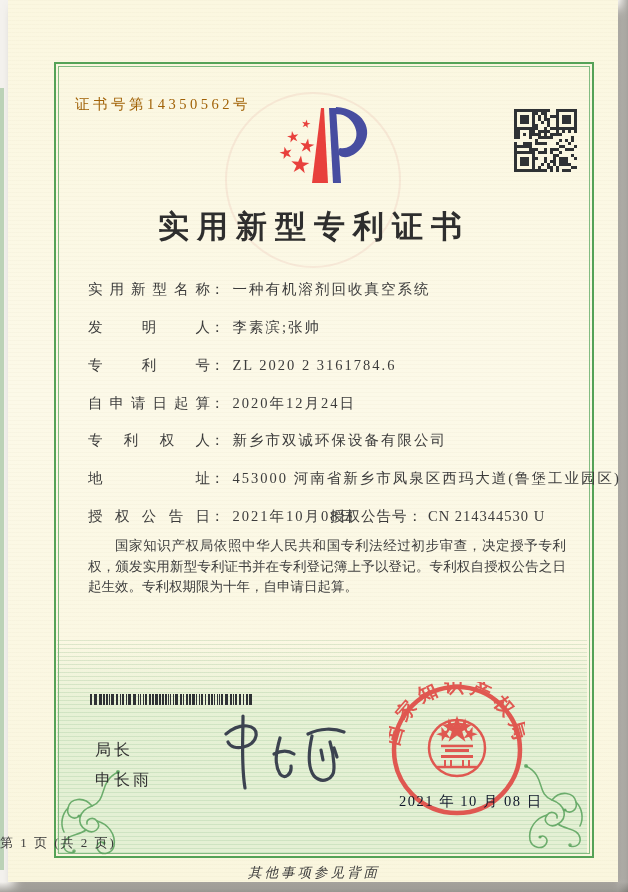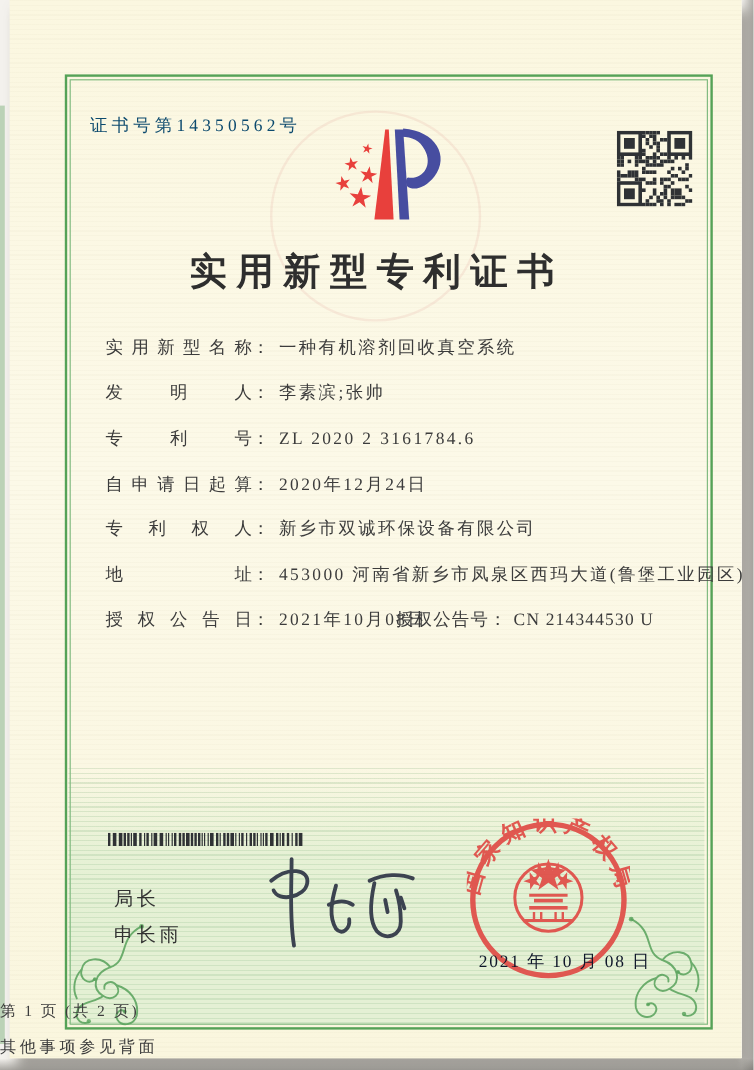--- a/index.html
+++ b/index.html
@@ -34,21 +34,21 @@
     content:"";position:absolute;inset:2px;border:1px solid #82bb81;
   }
   .guilloche-band{
     position:absolute;left:57px;top:640px;width:530px;height:213px;z-index:1;
     background:
       repeating-linear-gradient(180deg,rgba(122,176,122,.20) 0 1px,rgba(255,255,255,0) 1px 4px),
       linear-gradient(180deg,rgba(227,240,211,0) 0,rgba(227,240,211,.85) 70px,#e4f0d4 140px);
   }
   .cert-no{
     position:absolute;left:75px;top:95px;z-index:3;
-    font-size:14.5px;letter-spacing:3.5px;color:#0c4a6e;
+    font-size:14.5px;letter-spacing:3.5px;color:#a16207;
   }
   .logo{position:absolute;left:256px;top:96px;z-index:3;}
   .qr{position:absolute;left:514px;top:109px;z-index:3;}
   .title{
     position:absolute;left:0;top:206px;width:628px;text-align:center;z-index:3;
     font-size:31px;font-weight:700;letter-spacing:8px;color:#2e2e2e;
   }
   .row{
     position:absolute;left:88px;z-index:3;white-space:nowrap;
     font-size:14.5px;color:#3c3c3c;
@@ -75,22 +75,22 @@
   .seal{position:absolute;left:389px;top:682px;z-index:3;opacity:.9;}
   .seal-date{
     position:absolute;left:399px;top:792px;z-index:4;
     font-size:14.5px;letter-spacing:1.5px;color:#0f172a;
   }
   .footer-page{
     position:absolute;left:0;top:834px;width:628px;text-align:left;z-index:3;
     font-size:13px;letter-spacing:2px;color:#3c3c3c;
   }
   .back-note{
-    position:absolute;left:0;top:864px;width:628px;text-align:left;z-index:3;
-    font-size:13.5px;letter-spacing:3px;color:#3c3c3c;
+    position:absolute;left:0;top:864px;width:628px;text-align:center;z-index:3;
+    font-size:13.5px;letter-spacing:3px;color:#3c3c3c;font-style:italic;
   }
   .ornament{position:absolute;z-index:2;}
   .ornament.bl{left:56px;top:766px;}
   .ornament.br{left:508px;top:760px;transform:scaleX(-1);}
   .shadow-right{
     position:absolute;right:0;top:0;width:10px;height:892px;
     background:linear-gradient(90deg,rgba(90,88,82,0),rgba(90,88,82,.45));
   }
   .shadow-bottom{
     position:absolute;left:0;bottom:0;width:628px;height:10px;
@@ -294,20 +294,21 @@
   <span class="lbl">地址</span><span class="colon">：</span><span class="val">453000 河南省新乡市凤泉区西玛大道(鲁堡工业园区)</span>
 </div>
 <div class="row" style="top:507px">
   <span class="lbl">授权公告日</span><span class="colon">：</span><span class="val">2021年10月08日</span>
   <span class="pair2">
     <span class="lbl2">授权公告号</span><span class="colon">：</span><span class="val">CN 214344530 U</span>
   </span>
 </div>
 
 <div class="paras">
+  <p>国家知识产权局依照中华人民共和国专利法经过初步审查，决定授予专利权，颁发实用新型专利证书并在专利登记簿上予以登记。专利权自授权公告之日起生效。专利权期限为十年，自申请日起算。</p>
 </div>
 
 <svg class="barcode" width="165" height="11" viewBox="0 0 165 11">
     <rect x="0" y="0" width="2" height="11" fill="#2f3235"></rect>
     <rect x="4" y="0" width="3" height="11" fill="#2f3235"></rect>
     <rect x="9" y="0" width="3" height="11" fill="#2f3235"></rect>
     <rect x="13" y="0" width="2" height="11" fill="#2f3235"></rect>
     <rect x="16" y="0" width="2" height="11" fill="#2f3235"></rect>
     <rect x="19" y="0" width="1" height="11" fill="#2f3235"></rect>
     <rect x="21" y="0" width="3" height="11" fill="#2f3235"></rect>

